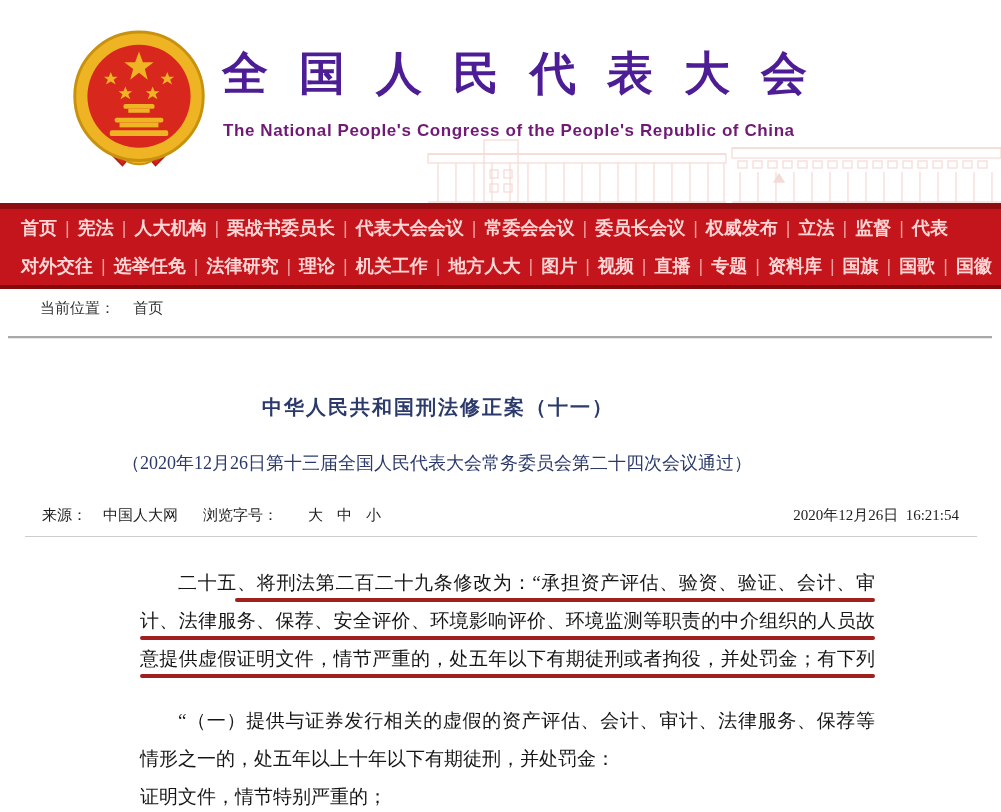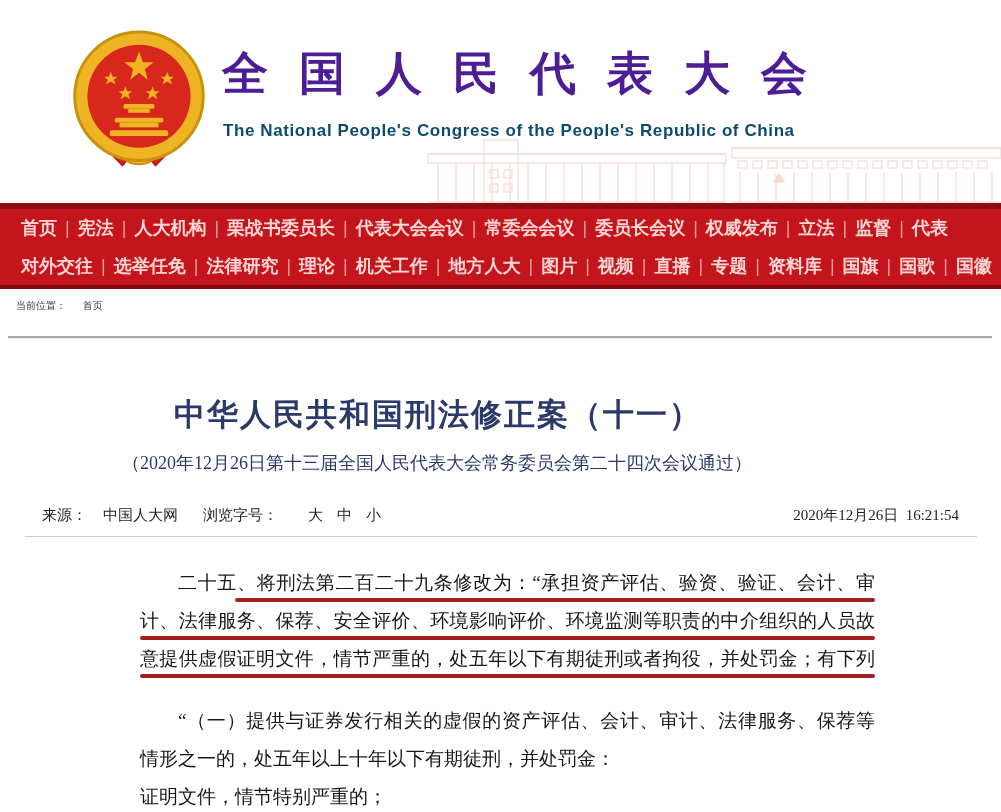--- a/index.html
+++ b/index.html
@@ -5,40 +5,40 @@
   html,body{margin:0;padding:0;background:#fff;}
   .page{position:relative;width:1001px;height:812px;background:#fff;overflow:hidden;
         font-family:"Liberation Sans",sans-serif;}
 
   
   .header{position:absolute;left:0;top:0;width:1001px;height:203px;background:#fff;}
   .emblem{position:absolute;left:66px;top:26px;width:146px;height:156px;cursor:pointer;}
   .site-title{position:absolute;left:222px;top:50px;font-size:46px;font-weight:bold;
         color:#4c1d95;letter-spacing:31px;white-space:nowrap;line-height:1;}
   .site-subtitle{position:absolute;left:223px;top:121px;font-size:17px;font-weight:bold;
-        color:#0c4a6e;letter-spacing:0.6px;white-space:nowrap;}
+        color:#701a75;letter-spacing:0.6px;white-space:nowrap;}
   .watermark{position:absolute;right:0;top:138px;width:575px;height:66px;opacity:.75;}
 
   
   .navbar{position:absolute;left:0;top:203px;width:1001px;height:76px;background:#c3151b;
         border-top:6px solid #8e0d10;border-bottom:4px solid #83090c;}
   .nav-row{height:38px;display:flex;align-items:center;padding-left:21px;
         font-size:18px;font-weight:bold;color:#ffd6d6;white-space:nowrap;}
   .nav-item{cursor:pointer;}
   .nav-sep{margin:0 8px;color:#ef9d9d;font-weight:normal;}
 
   
-  .breadcrumb{position:absolute;left:16px;top:299px;font-size:10px;color:#333;}
+  .breadcrumb{position:absolute;left:40px;top:299px;font-size:15px;color:#333;}
   .breadcrumb .crumb-link{margin-left:14px;cursor:pointer;}
   .breadcrumb-line{position:absolute;left:8px;top:336px;width:984px;height:2px;
         background:#a9a9a9;border-bottom:1px solid #e8e8e8;}
 
   
   .article-title{position:absolute;left:0;top:394px;width:876px;text-align:center;
-        font-family:"Liberation Serif",serif;font-size:31px;font-weight:bold;
+        font-family:"Liberation Serif",serif;font-size:20px;font-weight:bold;
         color:#2b3a6a;letter-spacing:2px;}
   .article-subtitle{position:absolute;left:0;top:451px;width:874px;text-align:center;
         font-family:"Liberation Serif",serif;font-size:18px;color:#2b3a6a;}
 
   
   .meta-row{position:absolute;left:42px;top:506px;width:917px;display:flex;
         justify-content:space-between;align-items:center;
         font-family:"Liberation Serif",serif;font-size:15px;color:#1d1d1d;}
   .meta-left{display:flex;align-items:center;}
   .meta-source-label{margin-right:16px;}

